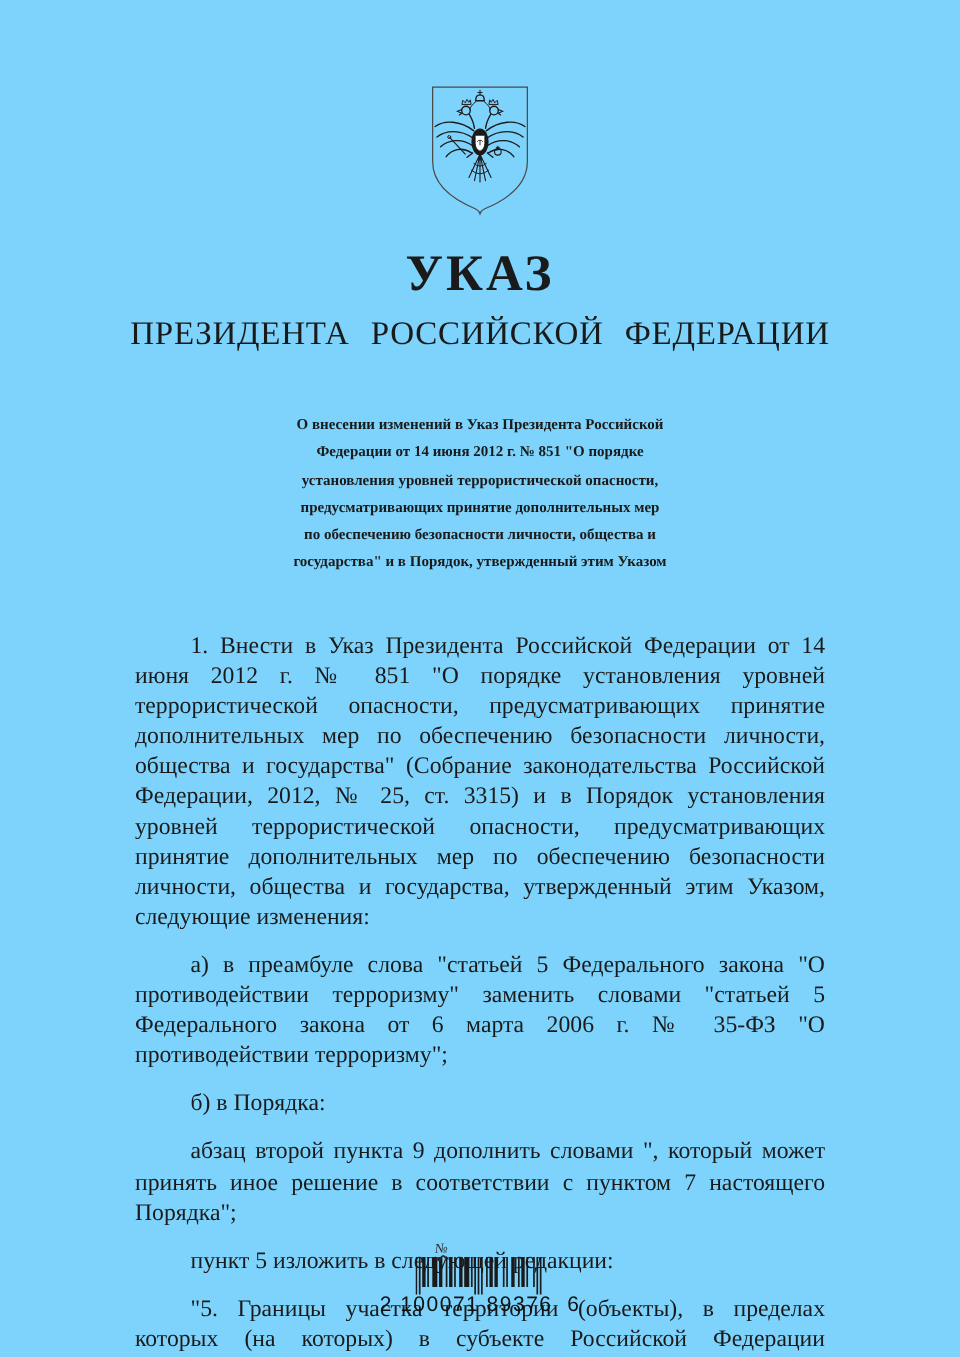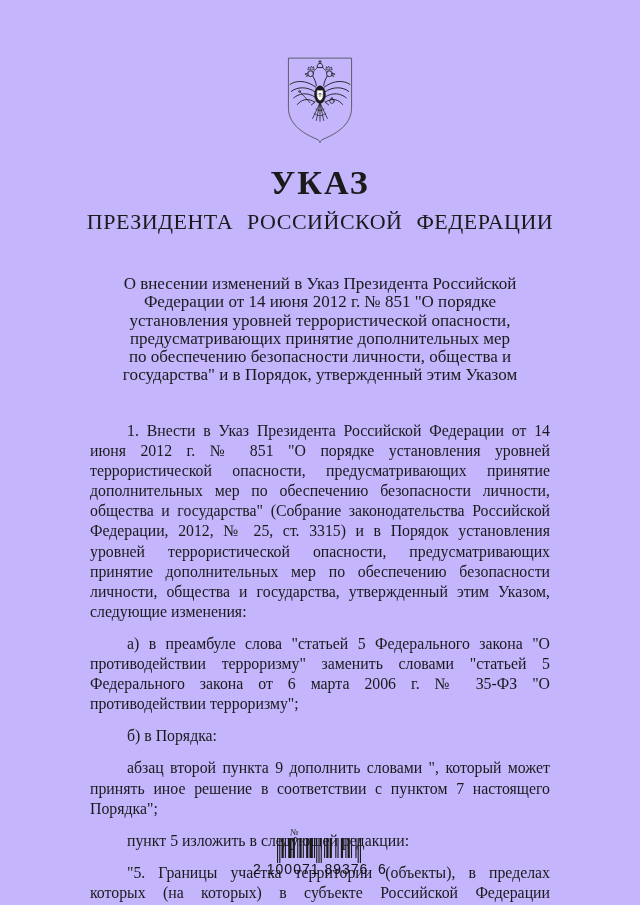--- a/index.html
+++ b/index.html
@@ -1,33 +1,33 @@
 <!DOCTYPE html>
 <html><head>
 <meta charset="utf-8">
 <style>
   html,body { margin:0; padding:0; background:#e8e8e8; }
   .page {
     position:relative; width:640px; height:905px; margin:0 auto;
-    background:#c4b5fd; overflow:hidden;
+    background:#7dd3fc; overflow:hidden;
     font-family:"Liberation Serif", serif; color:#1a1a1a;
   }
   .emblem { position:absolute; top:55px; left:279px; width:82px; height:94px; }
   .emblem svg { width:100%; height:100%; display:block; }
   .doc-type {
     position:absolute; top:164px; left:0; width:100%; margin:0;
     text-align:center; font-size:34px; font-weight:bold; letter-spacing:2px;
   }
   .issuer {
     position:absolute; top:209px; left:0; width:100%;
     text-align:center; font-size:22px; letter-spacing:0.5px; word-spacing:8px;
   }
   .subject {
     position:absolute; top:275px; left:80px; width:480px;
-    text-align:center; font-weight:normal; font-size:17px; line-height:18.3px;
+    text-align:center; font-weight:bold; font-size:10px; line-height:18.3px;
     white-space:pre-line;
   }
   .body-text {
     position:absolute; top:409px; left:78px; width:484px;
     font-size:15.8px; line-height:20.1px; text-align:justify;
   }
   .para { margin:12px; text-indent:37px; }
   .para.jl { text-align-last:justify; }
   .barcode {
     position:absolute; top:828px; left:0; width:100%;

